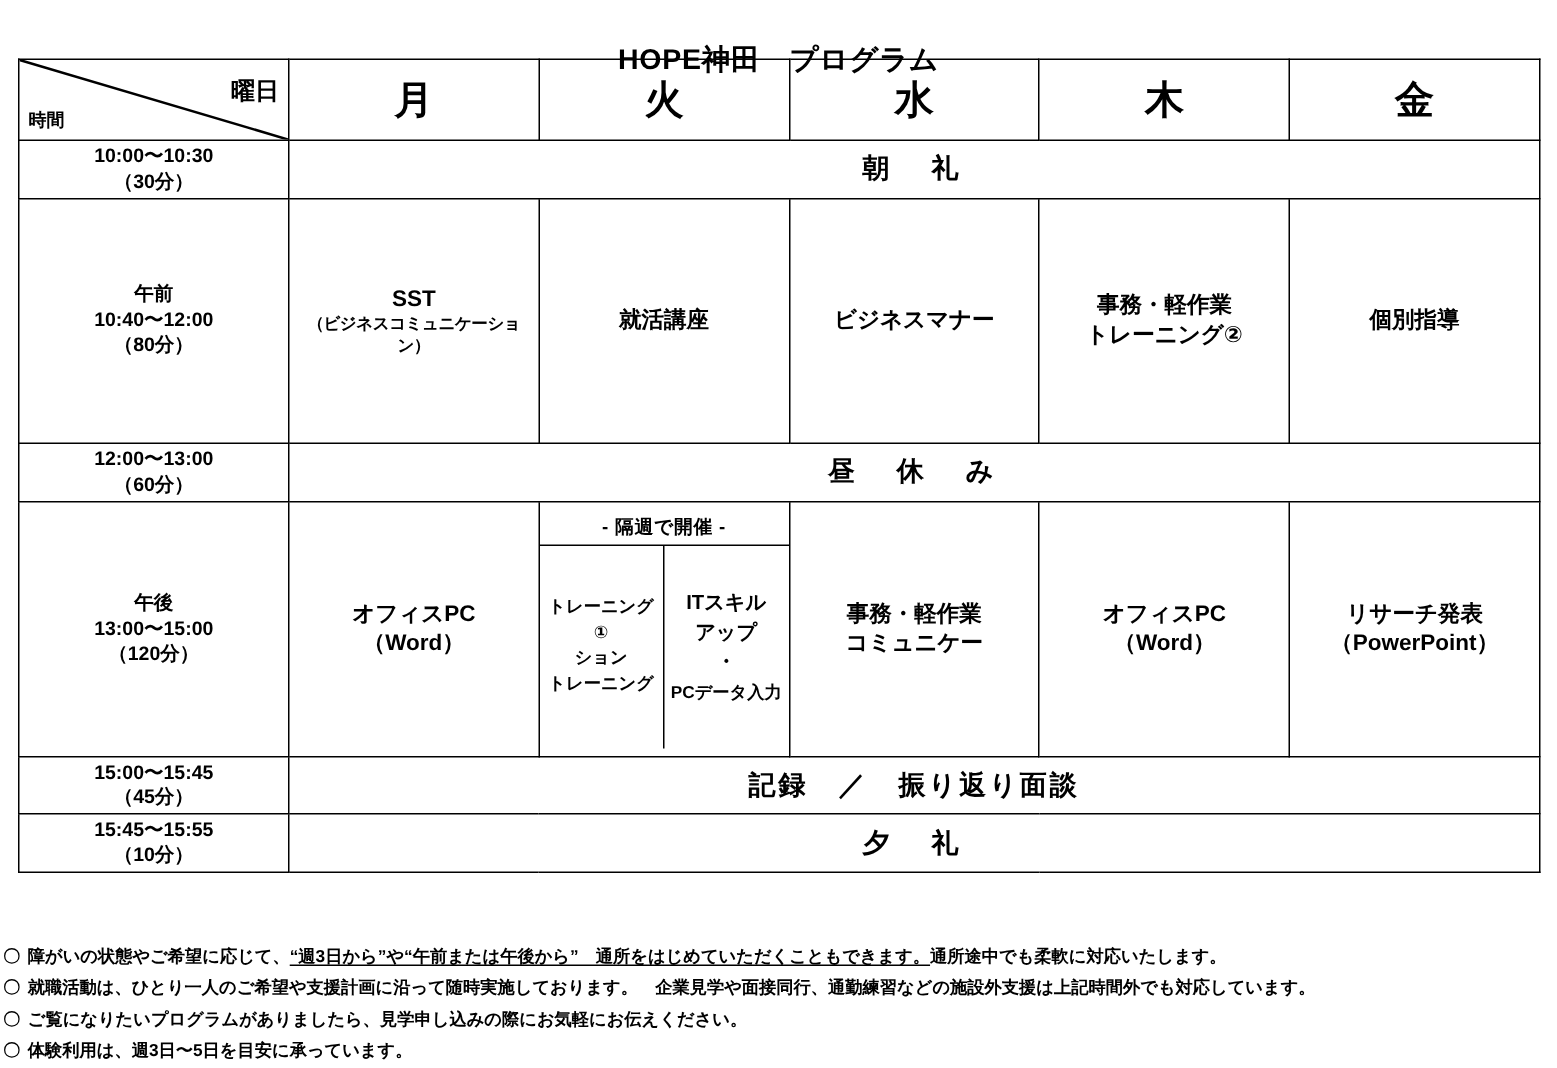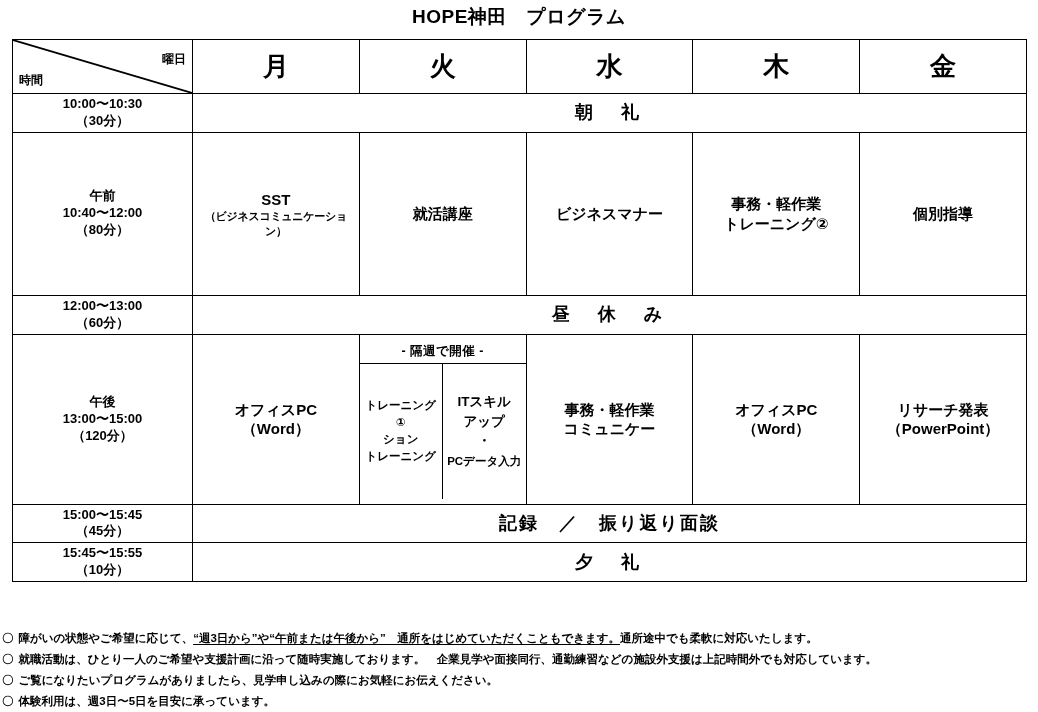--- a/index.html
+++ b/index.html
@@ -17,20 +17,21 @@
   }
 
   #page-title {
     text-align: center;
     font-size: 19px;
     font-weight: bold;
     letter-spacing: 0.5px;
     padding-top: 5px;
     height: 26px;
     line-height: 24px;
+    margin-top: 24px;
   }
 
   .table-wrap {
     position: absolute;
     left: 12px;
     top: 39px;
     width: 1014px;
   }
 
   table.schedule {
@@ -62,21 +63,21 @@
     position: absolute;
     inset: 0;
     width: 100%;
     height: 100%;
     display: block;
   }
   .corner .lbl-day {
     position: absolute;
     right: 6px;
     top: 12px;
-    font-size: 12px;
+    font-size: 16px;
     font-weight: bold;
   }
   .corner .lbl-time {
     position: absolute;
     left: 6px;
     bottom: 4px;
     font-size: 12px;
     font-weight: bold;
   }
 

